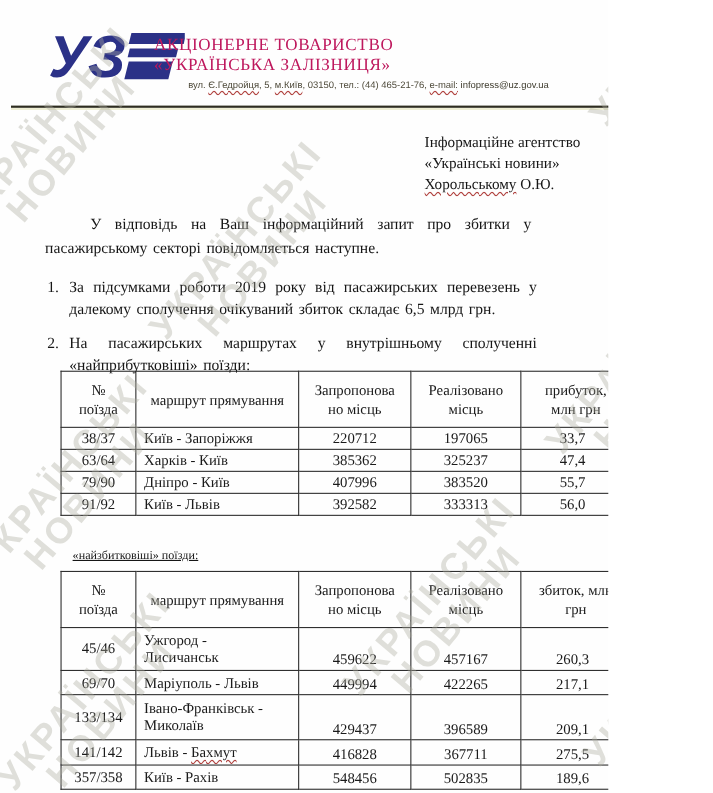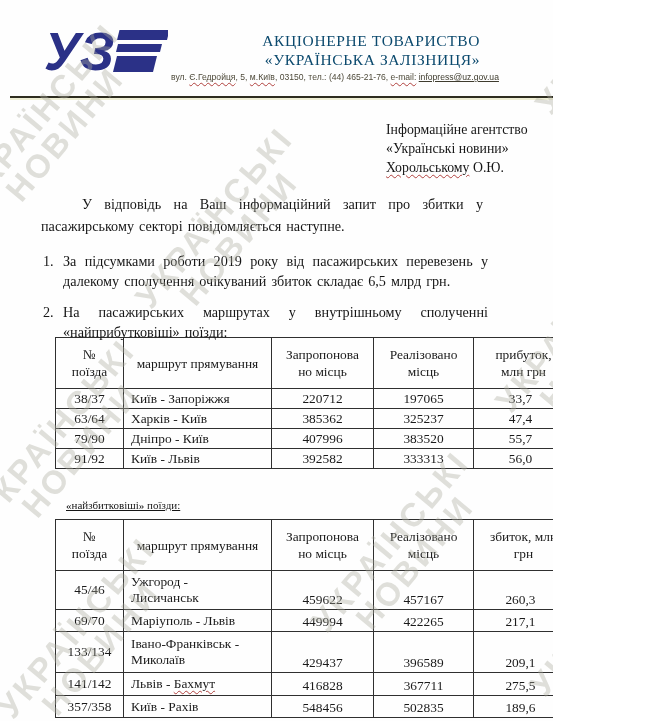--- a/index.html
+++ b/index.html
@@ -21,28 +21,28 @@
   .wm:nth-of-type(2){left:-82px;top:92px;}
   .wm:nth-of-type(3){left:92px;top:196px;}
   .wm:nth-of-type(4){left:452px;top:300px;}
   .wm:nth-of-type(5){left:-66px;top:408px;}
   .wm:nth-of-type(6){left:268px;top:520px;}
   .wm:nth-of-type(7){left:-46px;top:606px;}
   .wm:nth-of-type(8){left:486px;top:584px;}
   
   .logo{position:absolute;left:44px;top:20px;width:124px;height:64px;}
   .org{
-    position:absolute;left:140px;top:31px;width:340px;text-align:right;
-    color:#0c4a6e;font-size:15.5px;line-height:19px;letter-spacing:0.6px;
+    position:absolute;left:140px;top:31px;width:340px;text-align:left;
+    color:#be185d;font-size:15.5px;line-height:19px;letter-spacing:0.6px;
   }
   .addr{
     position:absolute;left:85px;top:72px;width:500px;text-align:center;
     font-family:"Liberation Sans",sans-serif;font-size:8.6px;color:#4e4a3a;
   }
-  .addr a{color:#3f3c2e;text-decoration:underline;cursor:pointer;}
+  .addr a{color:#3f3c2e;cursor:pointer;}
   .rule{
     position:absolute;left:10px;top:96px;width:628px;height:0;
     border-top:2px solid #2e2d20;box-shadow:0 2px 0 rgba(224,224,176,0.55);
   }
   
   .content{position:relative;z-index:2;}
   .recipient{margin:8px 0 16px 386px;font-size:13.8px;line-height:19px;}
   .sp{ 
     text-decoration-line:underline;text-decoration-style:wavy;
     text-decoration-color:#b0413e;text-decoration-thickness:1px;

